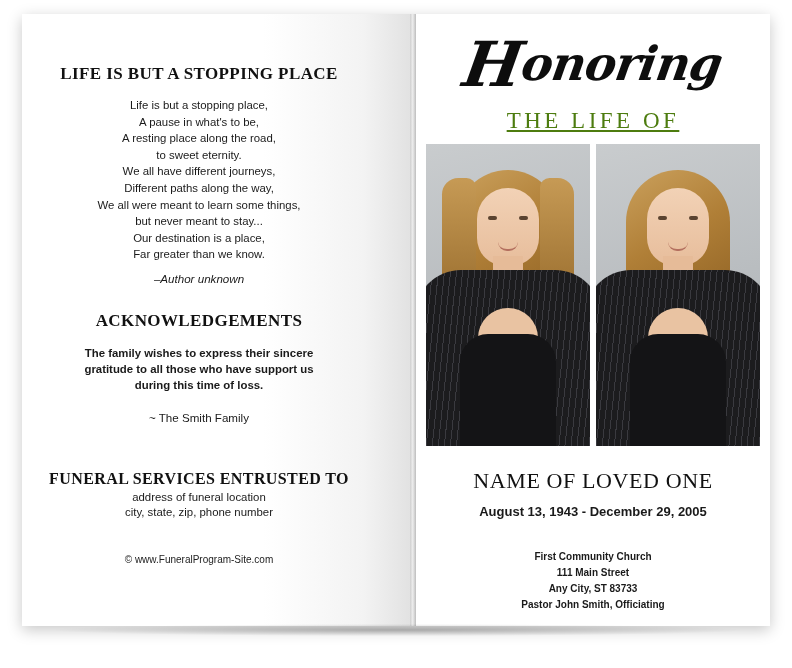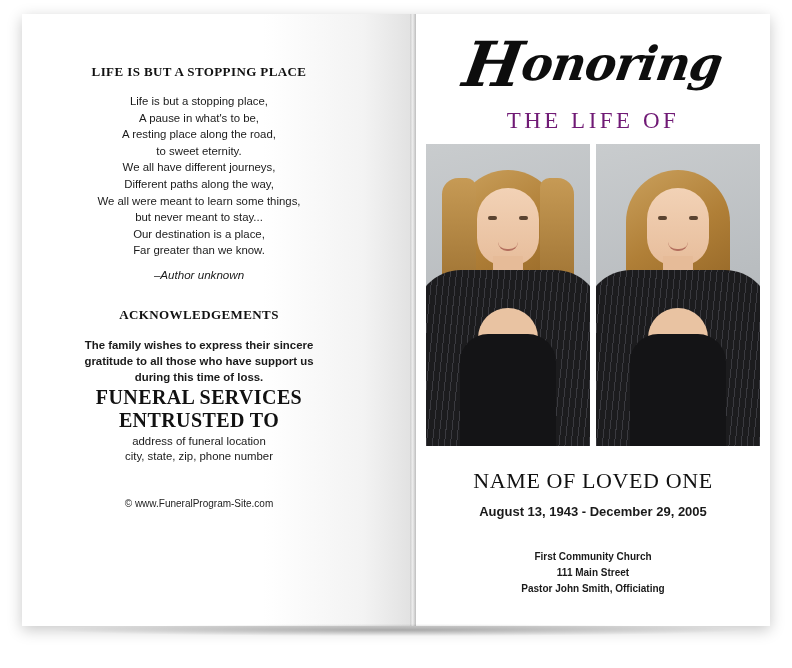--- a/index.html
+++ b/index.html
@@ -52,21 +52,21 @@
 
   
   .left-inner {
     padding-top: 50px;
     padding-right: 34px;
     text-align: center;
   }
   .sec-title {
     font-family: "Liberation Serif", serif;
     font-weight: bold;
-    font-size: 13px;
+    font-size: 17px;
     letter-spacing: 0.4px;
     color: #111;
     margin: 0;
   }
   .poem {
     margin: 13px 0 0 0;
     font-size: 11.4px;
     line-height: 16.6px;
     color: #1a1a1a;
   }
@@ -84,21 +84,21 @@
     line-height: 16.2px;
     font-weight: bold;
     color: #1a1a1a;
     padding: 0 36px;
   }
   .ack-sign {
     margin-top: 17px;
     font-size: 11.6px;
     color: #1a1a1a;
   }
-  .sec-title.fs { font-size: 20px; }
+  .sec-title.fs { margin-top: 46px; font-size: 16px; }
   .fs-line1 {
     margin-top: 13px;
     font-size: 12px;
     font-weight: bold;
     color: #111;
   }
   .fs-line2, .fs-line3 {
     margin-top: 3px;
     font-size: 11.4px;
     color: #1a1a1a;
@@ -143,21 +143,22 @@
   }
   .cover-sub {
     position: absolute;
     left: 0;
     right: 0;
     top: 94px;
     text-align: center;
     font-family: "Liberation Serif", serif;
     font-size: 23px;
     letter-spacing: 3.5px;
-    color: #701a75;
+    color: #4d7c0f;
+    text-decoration: underline;
   }
 
   .photo-row {
     display: flex;
     gap: 6px;
     padding: 0 10px;
     height: 302px;
   }
   .photo {
     flex: 1;
@@ -331,20 +332,21 @@
         <div>We all were meant to learn some things,</div>
         <div>but never meant to stay...</div>
         <div>Our destination is a place,</div>
         <div>Far greater than we know.</div>
       </div>
 
       <div class="poem-author">–Author unknown</div>
 
       <h2 class="sec-title ack">ACKNOWLEDGEMENTS</h2>
       <p class="ack-body">The family wishes to express their sincere gratitude to all those who have support us during this time of loss.</p>
+      <div class="ack-sign">~ The Smith Family</div>
 
       <h2 class="sec-title fs">FUNERAL SERVICES ENTRUSTED TO</h2>
       <div class="fs-line2">address of funeral location</div>
       <div class="fs-line3">city, state, zip, phone number</div>
 
       <div class="copyright">© www.FuneralProgram-Site.com</div>
     </div>
   </div>
 
   <div class="spine"></div>
@@ -385,20 +387,21 @@
         </div>
 
       </div>
 
       <div class="cover-foot">
         <div class="loved-name">NAME OF LOVED ONE</div>
         <div class="loved-dates">August 13, 1943 - December 29, 2005</div>
         <div class="service-block">
           <div>First Community Church</div>
           <div>111 Main Street</div>
+          <div>Any City, ST 83733</div>
           <div>Pastor John Smith, Officiating</div>
         </div>
       </div>
 
     </div>
   </div>
 
 </div>
 
 <div id="shadow"></div>

